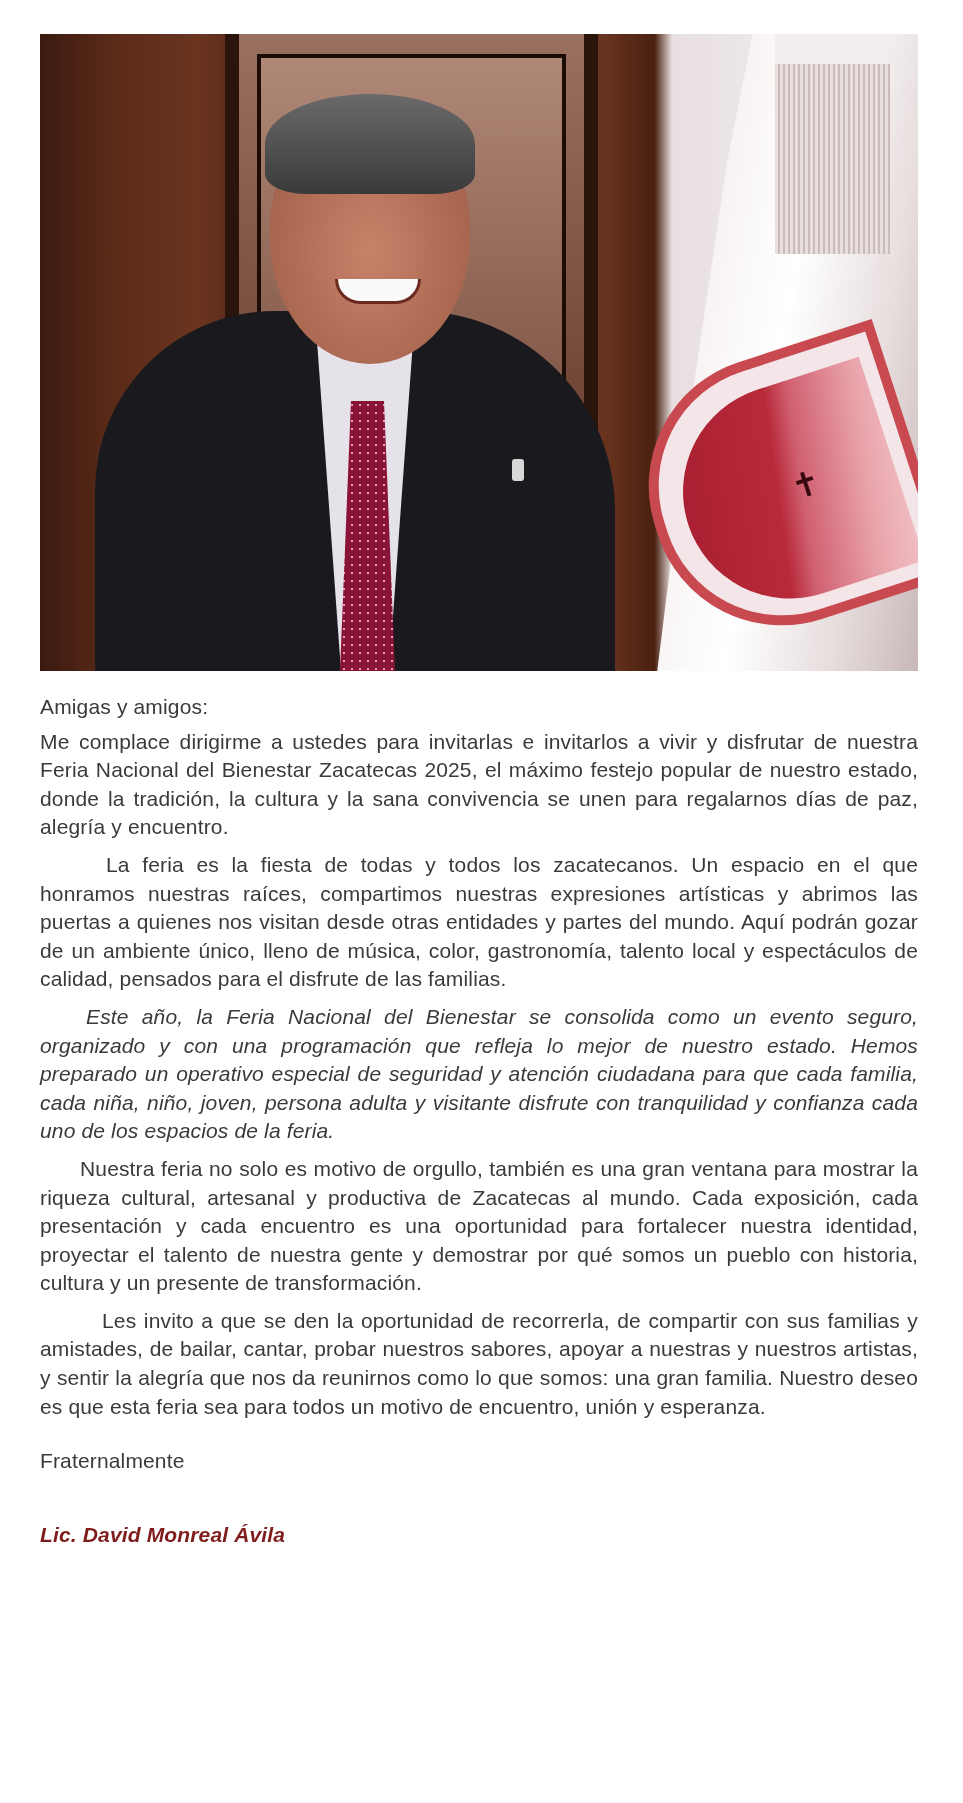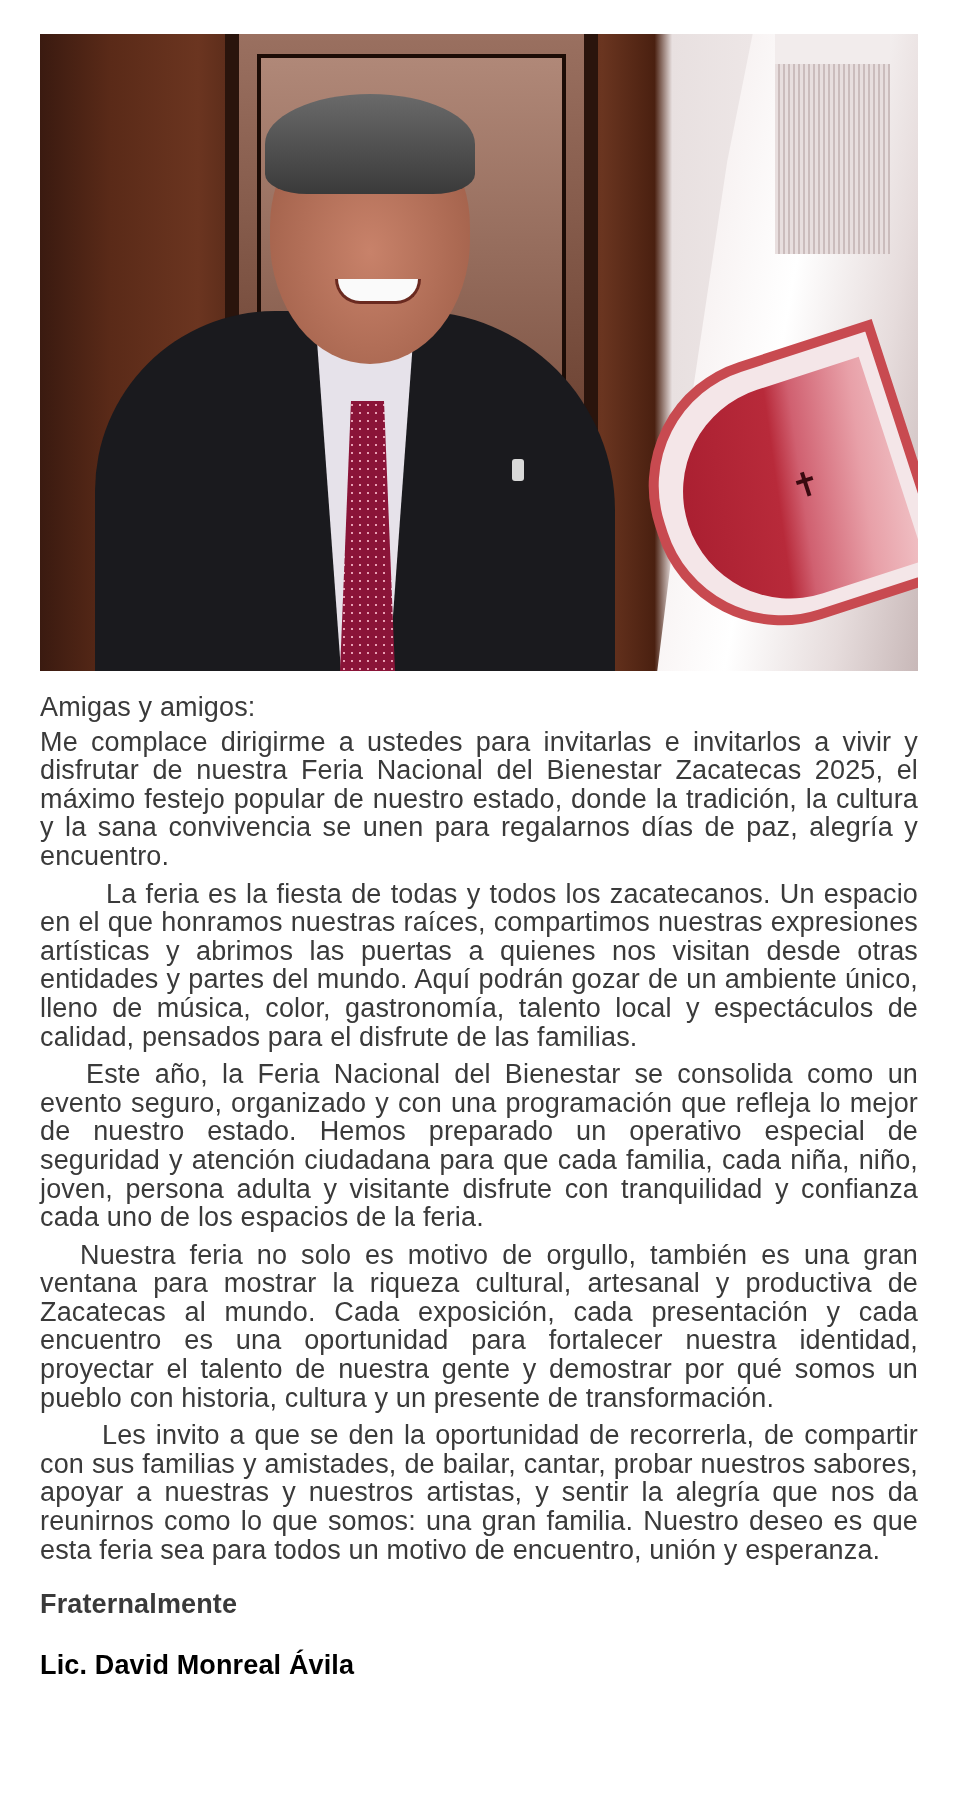--- a/index.html
+++ b/index.html
@@ -32,30 +32,30 @@
   .tie { position: absolute; left: 245px; bottom: 0; width: 55px; height: 270px;
     background: radial-gradient(circle, #e8a0b4 1px, #8a1438 1.5px) 0 0/8px 8px;
     clip-path: polygon(20% 0, 80% 0, 100% 100%, 0 100%); }
   .face { position: absolute; left: 175px; top: 20px; width: 200px; height: 250px; background: radial-gradient(ellipse at 50% 55%, #c8826a, #9a5a44);
     border-radius: 45% 45% 50% 50%; }
   .hair { position: absolute; left: 170px; top: 0; width: 210px; height: 100px; background: linear-gradient(180deg,#6a6a6a,#3a3a3a);
     border-radius: 50% 50% 20% 20%; }
   .smile { position: absolute; left: 240px; top: 185px; width: 80px; height: 22px; background: #fafafa; border-radius: 0 0 40px 40px; border: 3px solid #6a2a20; border-top: none; }
   .pin { position: absolute; left: 417px; top: 365px; width: 12px; height: 22px; background: #d8d8d8; border-radius: 3px; }
 
-  .text { font-family: "Liberation Sans", sans-serif; font-size: 27px; line-height: 28.6px; color: #3a3a3a; letter-spacing: 0.15px; }
+  .text { font-family: "Liberation Sans", sans-serif; font-size: 21px; line-height: 28.6px; color: #3a3a3a; letter-spacing: 0.15px; }
   .greeting { margin-top: 22px; margin-bottom: 6px; }
   p.para { margin: 0 0 9px 0; text-align: justify; }
   p.i1 { text-indent: 66px; }
-  p.i2 { text-indent: 46px; }
+  p.i2 { text-indent: 46px; font-style: italic; }
   p.i3 { text-indent: 40px; }
   p.i4 { text-indent: 62px; }
   p.i5 { text-indent: 120px; }
-  .closing { margin-top: 26px; font-weight: bold; }
-  .sig-name { margin-top: 34px; font-weight: bold; color: #000000; line-height: 25px; }
+  .closing { margin-top: 26px; }
+  .sig-name { margin-top: 46px; font-weight: bold; color: #7f1d1d; line-height: 25px; font-style: italic; }
   .sig-title { line-height: 25px; }
 </style>
 </head>
 <body>
 
 <div class="page">
 
   <div class="photo" title="Portrait of the governor smiling in front of a wooden door and the state flag">
     <div class="door-frame">
         <div class="door-inner"></div>

